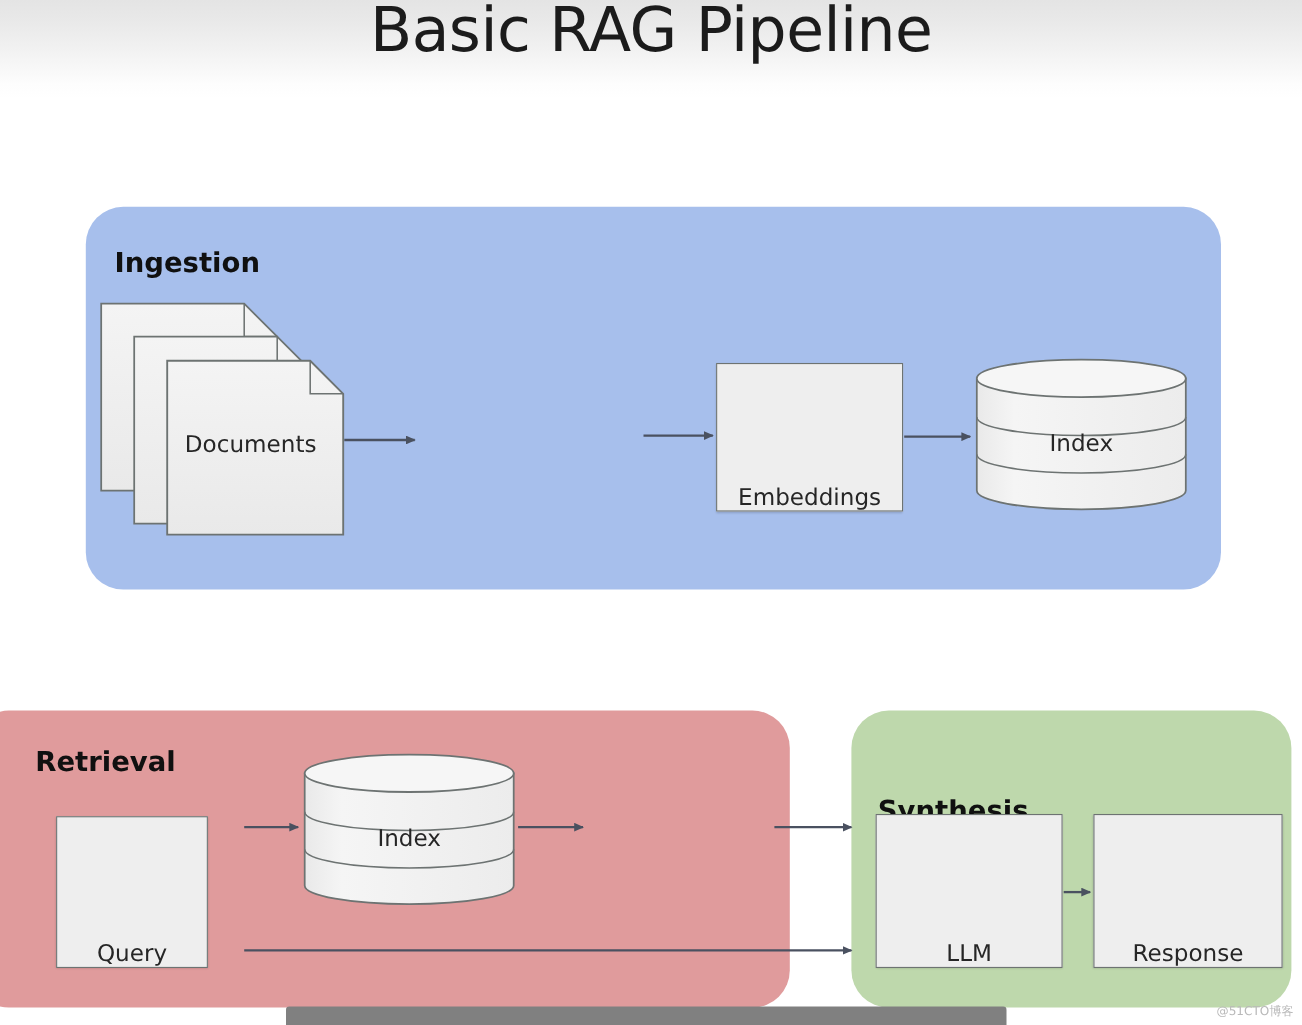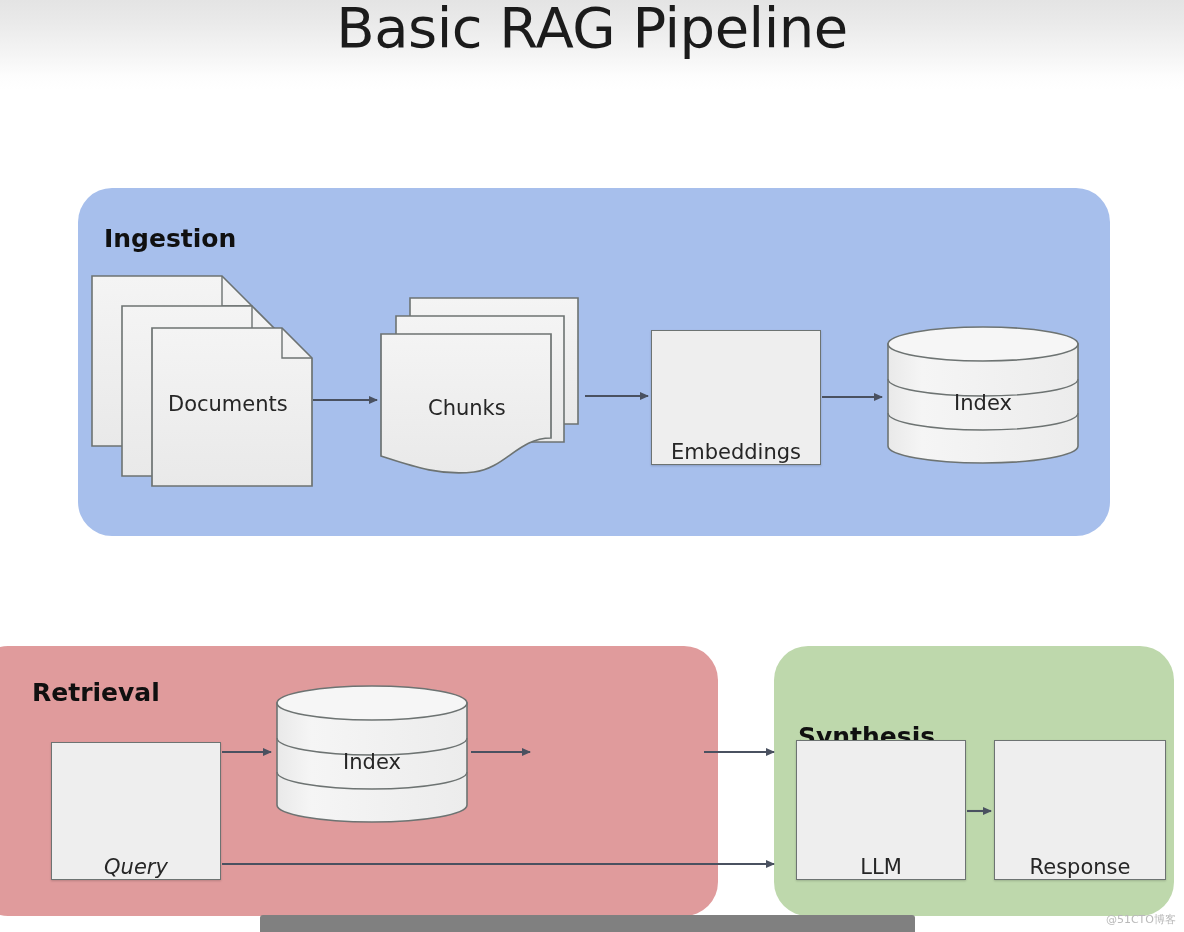--- a/index.html
+++ b/index.html
@@ -166,33 +166,20 @@
 
       <path d="M32,36 L162,36 L192,66 L192,206 L32,206 Z" fill="url(#pgFill)" stroke="#6d7372" stroke-width="1.6"></path>
       <path d="M162,36 L162,66 L192,66" fill="none" stroke="#6d7372" stroke-width="1.4"></path>
 
       <path d="M62,58 L192,58 L222,88 L222,216 L62,216 Z" fill="url(#pgFill)" stroke="#6d7372" stroke-width="1.7"></path>
       <path d="M192,58 L192,88 L222,88" fill="none" stroke="#6d7372" stroke-width="1.4"></path>
     </svg>
     <div class="doc-label" style="left:78px; top:122px;">Documents</div>
   </div>
 
-  <div class="doc-stack" style="left:378px; top:296px;">
-    <svg width="212" height="182" viewBox="0 0 212 182">
-
-      <path d="M32,2 L200,2 L200,128 L32,128 Z" fill="url(#pgFill)" stroke="#6d7372" stroke-width="1.6"></path>
-
-      <path d="M18,20 L186,20 L186,146 L18,146 Z" fill="url(#pgFill)" stroke="#6d7372" stroke-width="1.6"></path>
-
-      <path d="M3,38 L173,38 L173,142
-               C 140,142 128,172 96,176
-               C 62,180 34,170 3,160 Z" fill="url(#pgFill)" stroke="#6d7372" stroke-width="1.7"></path>
-    </svg>
-    <div class="doc-label" style="left:50px; top:100px;">Chunks</div>
-  </div>
 
   <div class="node" style="left:651px; top:330px; width:170px; height:135px;">
     <span>Embeddings</span>
   </div>
 
   <div class="cyl" style="left:885px; top:325px; width:196px; height:140px;">
     <svg width="196" height="140" viewBox="0 0 196 140">
       <defs>
         <linearGradient id="cylFill" x1="0" y1="0" x2="1" y2="0">
           <stop offset="0%" stop-color="#e9e9e9"></stop>
@@ -204,21 +191,21 @@
       <ellipse cx="98" cy="19" rx="95" ry="17" fill="#f6f6f6" stroke="#6d7372" stroke-width="1.6"></ellipse>
       <path d="M3,54 A95,17 0 0 0 193,54" fill="none" stroke="#6d7372" stroke-width="1.4"></path>
       <path d="M3,88 A95,17 0 0 0 193,88" fill="none" stroke="#6d7372" stroke-width="1.4"></path>
     </svg>
     <div class="cyl-label" style="top:66px;">Index</div>
   </div>
 
   <div class="panel" id="panel-retrieval"></div>
   <div class="panel-label" style="left:32px; top:678px;">Retrieval</div>
 
-  <div class="node" style="left:51px; top:742px; width:170px; height:138px;font-style:italic;">
+  <div class="node" style="left:51px; top:742px; width:138px; height:138px;">
     <span>Query</span>
   </div>
 
   <div class="cyl" style="left:274px; top:684px; width:196px; height:140px;">
     <svg width="196" height="140" viewBox="0 0 196 140">
       <path d="M3,19 L3,121 A95,17 0 0 0 193,121 L193,19 Z" fill="url(#cylFill)" stroke="#6d7372" stroke-width="1.6"></path>
       <ellipse cx="98" cy="19" rx="95" ry="17" fill="#f6f6f6" stroke="#6d7372" stroke-width="1.6"></ellipse>
       <path d="M3,54 A95,17 0 0 0 193,54" fill="none" stroke="#6d7372" stroke-width="1.4"></path>
       <path d="M3,88 A95,17 0 0 0 193,88" fill="none" stroke="#6d7372" stroke-width="1.4"></path>
     </svg>

